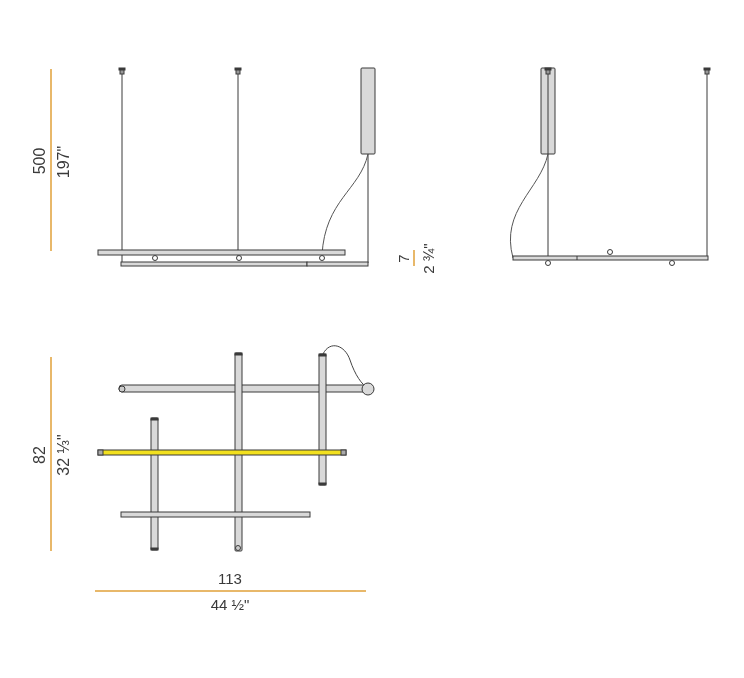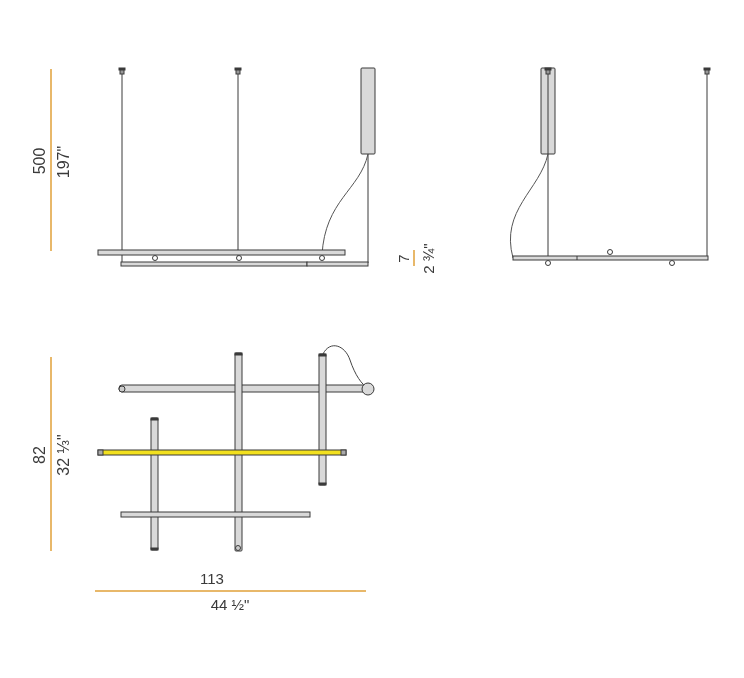--- a/index.html
+++ b/index.html
@@ -20,21 +20,21 @@
   <div class="dimline" style="left:50px; top:357px; width:2px; height:194px;"></div>
   <div class="dimline" style="left:95px; top:590px; width:271px; height:2px;"></div>
 
   <div class="dim-text rot" style="left:25px; top:153px; width:30px; text-align:center; font-size:16px;">500</div>
   <div class="dim-text rot" style="left:44px; top:154px; width:40px; text-align:center; font-size:16px;">197"</div>
   <div class="dim-text rot" style="left:393px; top:251px; width:20px; text-align:center;">7</div>
   <div class="dim-text rot" style="left:406px; top:251px; width:44px; text-align:center;">2 ¾"</div>
   <div class="dim-text rot" style="left:28px; top:447px; width:24px; text-align:center; font-size:16px;">82</div>
   <div class="dim-text rot" style="left:36px; top:447px; width:56px; text-align:center; font-size:16px;">32 ⅓"</div>
 
-  <div class="dim-text" style="left:200px; top:571px; width:60px; ">113</div>
+  <div class="dim-text" style="left:200px; top:571px; width:60px; text-align:center;">113</div>
   <div class="dim-text" style="left:195px; top:597px; width:70px; text-align:center;">44 ½"</div>
 
   <svg width="744" height="678" viewBox="0 0 744 678" style="position:absolute; left:0; top:0;" xmlns="http://www.w3.org/2000/svg">
 
     <g stroke="#3a3a3a" stroke-width="1" fill="#d9d9d9">
 
       <g>
         <rect x="119" y="68" width="6" height="2" fill="#3a3a3a"></rect>
         <rect x="120" y="70" width="4" height="4" fill="#999"></rect>
       </g>

